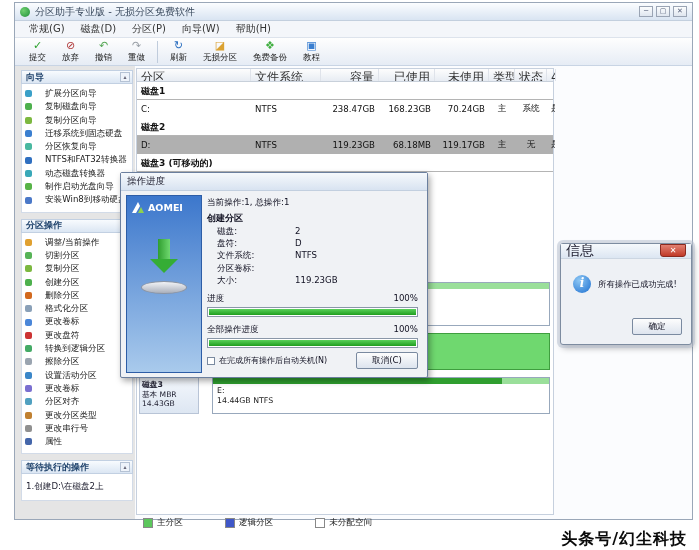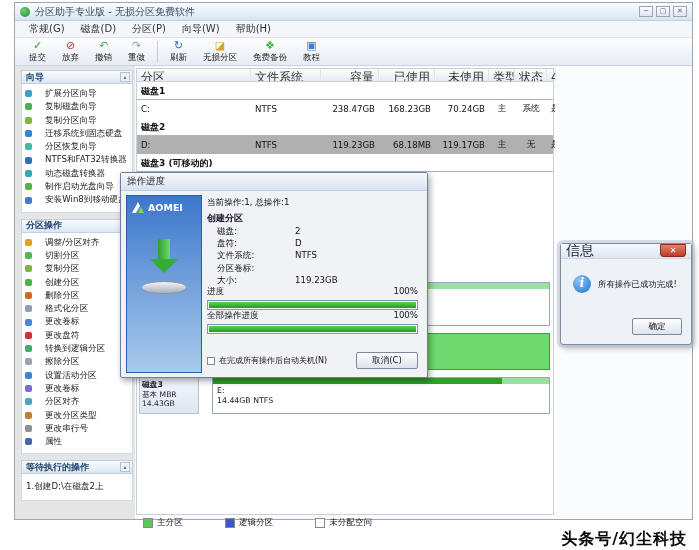--- a/index.html
+++ b/index.html
@@ -79,21 +79,21 @@
   .arrow { margin:26px auto 0 auto; width:30px; }
   .arrow .stem { width:12px; height:20px; background:linear-gradient(90deg,#2f9e2f,#6fd86f); margin:0 auto; }
   .arrow .head { width:0; height:0; border-left:14px solid transparent; border-right:14px solid transparent;
                  border-top:14px solid #35ad35; margin:0 auto; }
   .diskimg { width:46px; height:13px; margin:8px auto 0 auto; border-radius:50%;
              background:linear-gradient(#f2f3f6,#aab0bc); border:1px solid #8c94a2; }
   .dlg-body { position:absolute; left:86px; top:24px; right:9px; bottom:6px; font-size:8.6px; color:#112; }
   .op-title { font-weight:bold; margin-top:3px; font-size:9px; }
   .frow { display:flex; line-height:12.2px; }
   .flabel { width:88px; padding-left:10px; }
-  .barlabels { display:flex; justify-content:space-between; }
+  .barlabels { display:flex; justify-content:space-between; margin-top:7px; }
   .bar { height:10px; border:1px solid #8a97a8; background:#fff; margin-top:2px; padding:1px; }
   .fill { height:100%; background:linear-gradient(#5ad15a,#1f9e1f); }
   .dlg-bottom { position:absolute; left:0; right:0; bottom:2px; display:flex; align-items:center; }
   .chk { width:8px; height:8px; border:1px solid #7a8aa0; background:#fff; margin-right:4px; flex:0 0 auto; }
   .chk-label { font-size:8px; }
   .btn { border:1px solid #7a8aa0; border-radius:2px; background:linear-gradient(#fdfdfd,#dde4ee);
          font-size:8.6px; color:#112; text-align:center; }
   .cancel { margin-left:auto; width:62px; height:17px; line-height:15px; }
 
   
@@ -226,21 +226,21 @@
         </div>
 
         <div class="sect-gap"></div>
 
         <div class="sect-head">
           <span>分区操作</span>
         </div>
         <div class="sect-body">
           <div class="side-item">
               <span class="dot" style="background:#e0a030"></span>
-              <span>调整/分区对齐</span>
+              <span>调整/当前操作</span>
             </div>
           <div class="side-item">
               <span class="dot" style="background:#56b357"></span>
               <span>切割分区</span>
             </div>
           <div class="side-item">
               <span class="dot" style="background:#7cb840"></span>
               <span>复制分区</span>
             </div>
           <div class="side-item">

